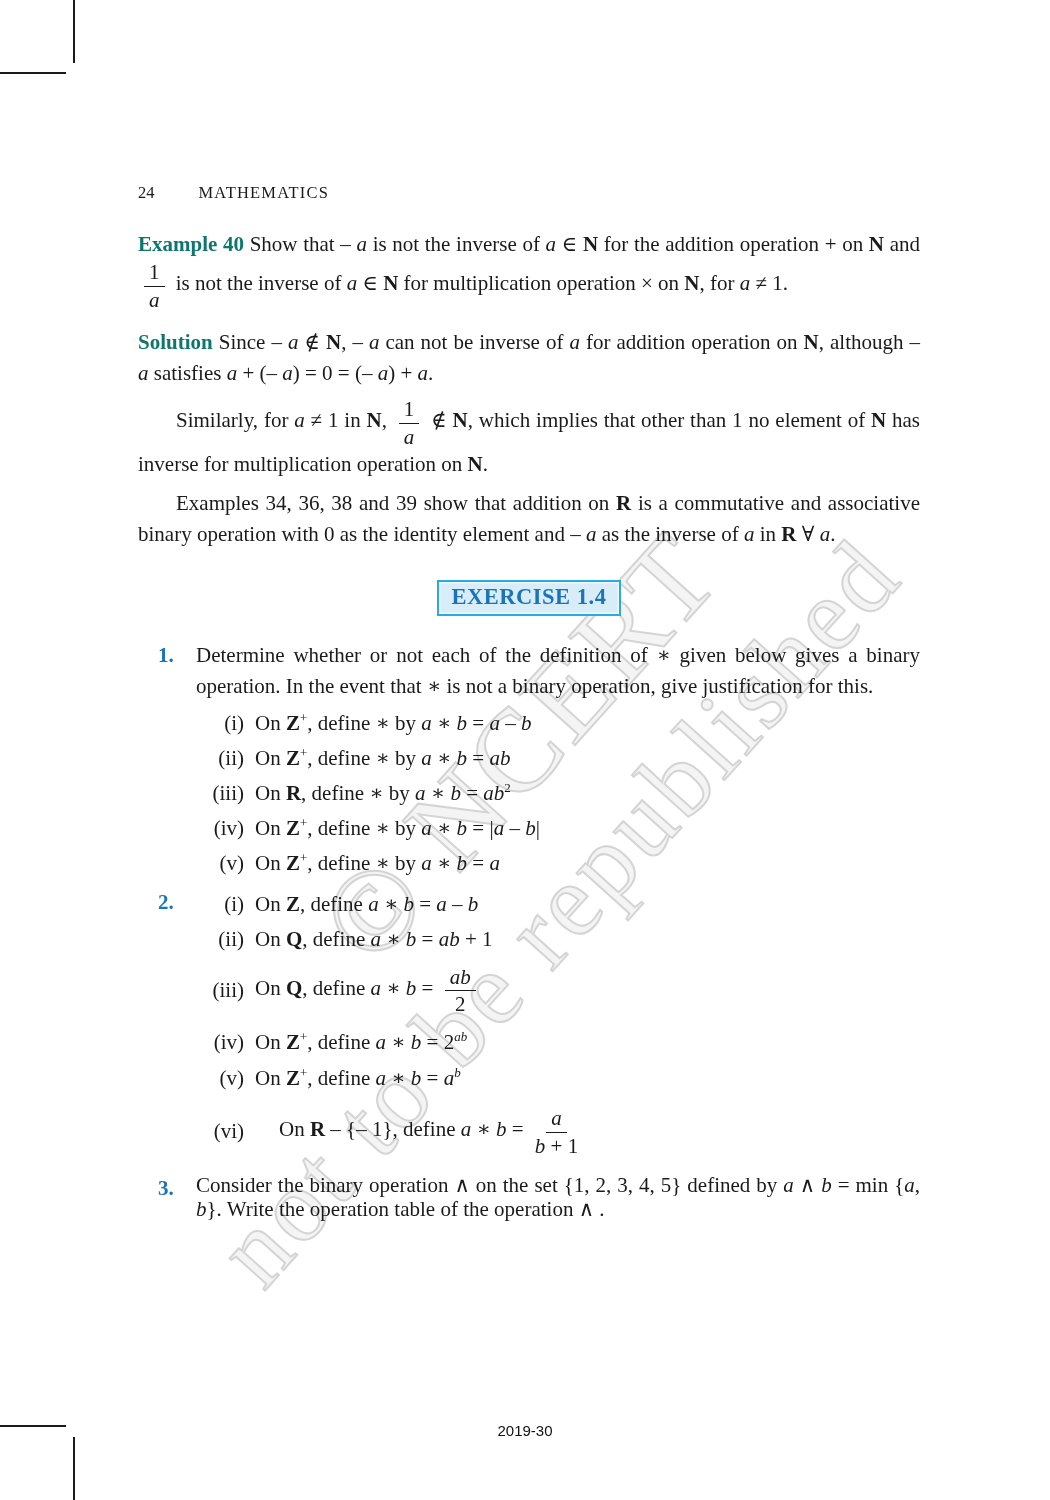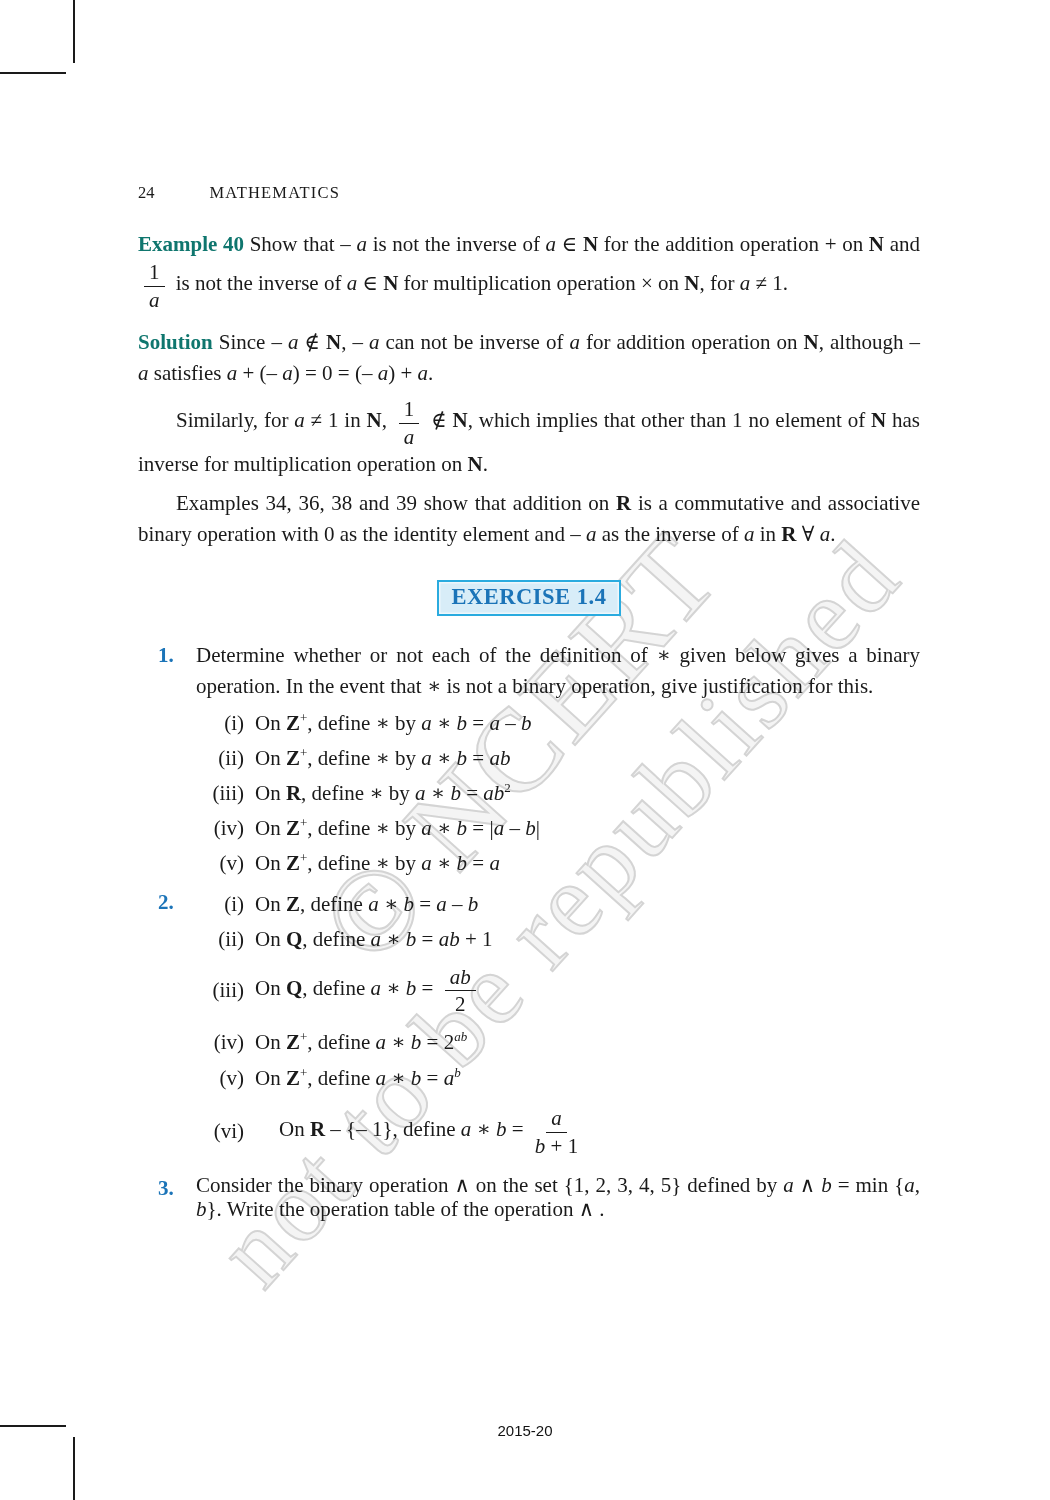--- a/index.html
+++ b/index.html
@@ -12,21 +12,21 @@
   .crop.h{height:2px;width:66px;}
   
   .wm{position:absolute;z-index:0;white-space:nowrap;
       font-family:"Liberation Serif","DejaVu Serif",serif;
       color:#f4f4f4;-webkit-text-stroke:2px #d2d2d2;letter-spacing:4px;
       transform:translate(-50%,-50%) rotate(-48deg);opacity:0.95;}
   .wm1{left:520px;top:748px;font-size:118px;}
   .wm2{left:558px;top:912px;font-size:104px;}
   
   .content{position:absolute;left:138px;top:183px;width:782px;z-index:1;}
-  .header{display:flex;align-items:baseline;font-size:16.5px;margin-bottom:26px;gap:11px;}
+  .header{display:flex;align-items:baseline;font-size:16.5px;margin-bottom:26px;}
   .pgnum{margin-right:44px;}
   .booktitle{letter-spacing:1.2px;}
   .para{margin:0;text-align:justify;font-size:21px;line-height:31px;}
   .mb16{margin-bottom:16px;}
   .mb8{margin-bottom:8px;}
   .indent{text-indent:38px;}
   
   .r-i{font-style:italic;}
   .r-b{font-weight:bold;}
   .r-blue{color:#0f766e;font-weight:bold;}
@@ -161,15 +161,15 @@
 
     <div class="qitem">
       <span class="qnum">3.</span>
       <div class="qbody">
         <p class="para q3text"><span>Consider the binary operation ∧ on the set {1, 2, 3, 4, 5} defined by </span><span class="r-i">a</span><span> ∧ </span><span class="r-i">b</span><span> = min {</span><span class="r-i">a</span><span>, </span><span class="r-i">b</span><span>}. Write the operation table of the operation ∧ .</span></p>
       </div>
     </div>
 
   </div>
 
-  <div class="footer">2015-20</div>
+  <div class="footer">2019-30</div>
 
 </div>
 
 </body></html>

